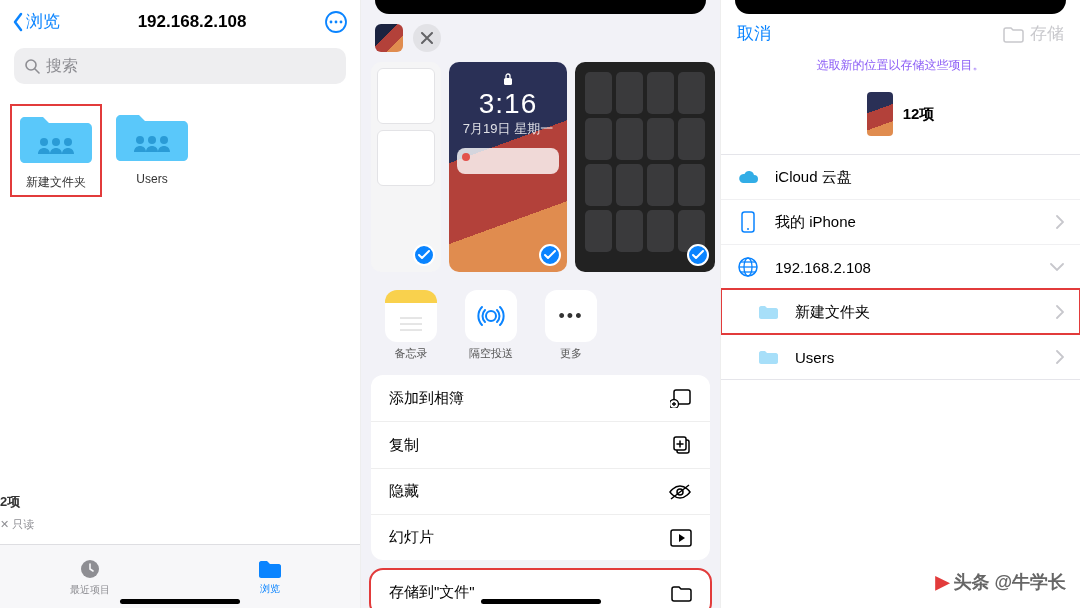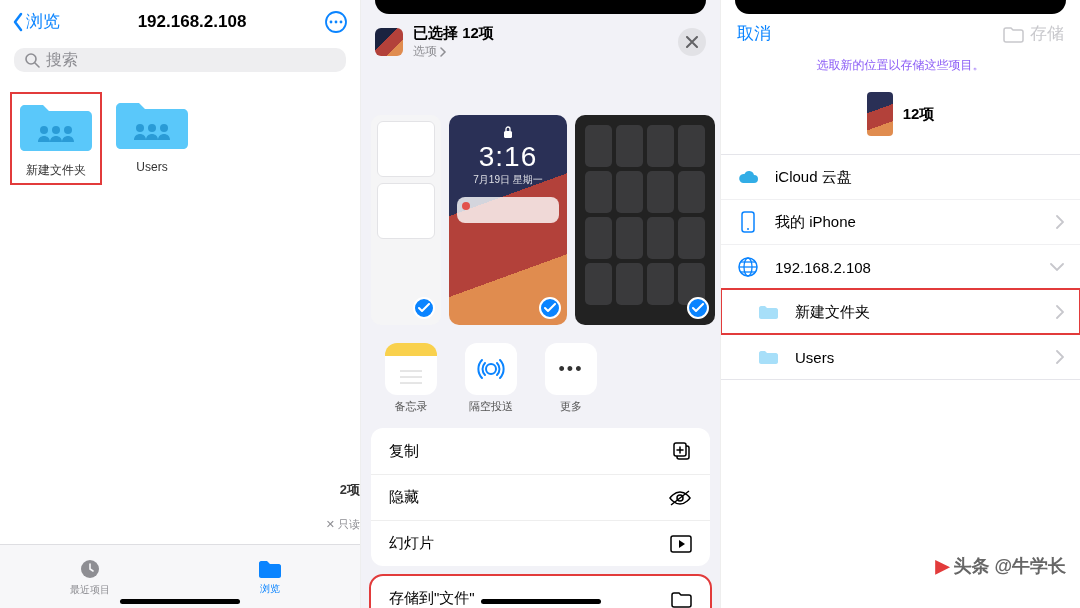--- a/index.html
+++ b/index.html
@@ -23,39 +23,39 @@
 
     
     .p1-nav {
       display: flex; align-items: center; height: 44px;
       padding: 0 12px; border-bottom: 1px solid rgba(0,0,0,0);
     }
     .p1-back { display:flex; align-items:center; color:#0a84ff; font-size:17px; }
     .p1-title { flex:1; text-align:center; font-weight:600; font-size:17px; }
     .p1-menu { color:#0a84ff; }
     .p1-search {
-      margin: 4px 14px 12px; height:24px; border-radius:10px;
+      margin: 4px 14px 12px; height:36px; border-radius:10px;
       background:#eeeef0; display:flex; align-items:center; padding:0 10px;
     }
     .p1-search .si { color:#8e8e93; margin-right:6px; }
     .p1-search .ph { color:#8e8e93; font-size:16px; }
     .p1-folders {
       display:flex; gap:14px; padding:12px 14px;
     }
     .folder {
       text-align:center; font-size:12px; color:#333;
     }
     .folder .fsvg { width:80px; height:58px; display:block; margin:0 auto 6px; }
     .folder.selected-outline { outline:2px solid #e23b3b; outline-offset:2px; padding:2px; }
     .p1-footer {
-      position:absolute; bottom:76px; left:0; right:0; text-align:right;
+      position:absolute; bottom:76px; left:0; right:0; text-align:left;
       font-size:13px;
     }
     .p1-footer .count { font-weight:600; color:#333; }
-    .p1-footer .ro { color:#8e8e93; font-size:11px; margin-top:18px; }
+    .p1-footer .ro { color:#8e8e93; font-size:11px; margin-top:6px; }
     .p1-tabbar {
       position:absolute; bottom:0; left:0; right:0; height:64px;
       background:#f7f7f9; border-top:1px solid #dedee2;
       display:flex;
     }
     .tab { flex:1; display:flex; flex-direction:column; align-items:center; justify-content:center; gap:2px; font-size:10px; color:#8e8e93; }
     .tab.active { color:#0a84ff; }
     .home-ind {
       position:absolute; bottom:4px; left:50%; transform:translateX(-50%);
       width:120px; height:5px; border-radius:3px; background:#000;
@@ -77,35 +77,34 @@
     .close-btn {
       width:28px; height:28px; border-radius:14px; background:#e2e2e6;
       display:flex; align-items:center; justify-content:center; color:#636366;
     }
     .p2-thumbs {
       display:flex; gap:8px; padding:4px 10px 14px; overflow:hidden;
     }
     .thumb {
       position:relative; height:210px; border-radius:10px; overflow:hidden;
       flex-shrink:0;
-      margin-top:45px;
     }
     .thumb .check {
       position:absolute; bottom:6px; right:6px; width:22px; height:22px;
       border-radius:11px; background:#0a84ff; border:2px solid #fff;
       display:flex; align-items:center; justify-content:center;
     }
     .t1 { width:70px; background:#f5f5f6; }
     .t1::before, .t1::after { content:""; display:block; height:54px; margin:6px; border-radius:6px; background:#fff; border:1px solid #e3e3e6; }
     .t2 { width:118px; background:linear-gradient(160deg,#2a3056 40%,#b3413a 40%,#b3413a 72%,#e08c4f 72%); }
     .t2-top {
       color:#fff; text-align:center; padding-top:10px; font-size:11px;
     }
     .t2-time { font-size:28px; font-weight:300; letter-spacing:1px; }
-    .t2-date { font-size:10px; opacity:.85; }
+    .t2-date { font-size:13px; opacity:.85; }
     .notif {
       margin:10px 8px; background:rgba(255,255,255,.8); border-radius:8px; height:26px;
     }
     .notif .dot { width:8px; height:8px; border-radius:4px; background:#e2514b; margin:5px; display:inline-block; }
     .t3 { width:140px; background:#222; }
     .t3-kb {
       display:grid; grid-template-columns:repeat(4,1fr); gap:4px; padding:10px;
     }
     .key { height:42px; background:#3a3a3c; border-radius:5px; }
 
@@ -160,21 +159,21 @@
       font-size:15px;
     }
     .row + .row { border-top:1px solid #f0f0f2; }
     .row .lbl { flex:1; }
     .row .chv { color:#c7c7cc; }
     .row.sub { padding-left:36px; }
     .row.selected { outline:2px solid #e23b3b; outline-offset:-1px; }
     .fic { width:22px; height:22px; display:flex; align-items:center; justify-content:center; }
 
     .watermark {
-      position:absolute; bottom:30px; right:14px; font-size:18px; color:#666; font-weight:600;
+      position:absolute; bottom:14px; right:14px; font-size:18px; color:#666; font-weight:600;
     }
     .watermark .red { color:#e23b3b; margin-right:4px; }
 
     svg { display:block; }
   </style>
 </head>
 <body>
 
 <div class="phone">
   <div class="p1-nav">
@@ -253,29 +252,20 @@
     </div>
   </div>
   <div class="home-ind"></div>
 </div>
 
 <div class="phone p2">
   <div class="p2-top"></div>
 
   <div class="p2-header">
     <div class="thumb-mini"></div>
-    <div class="meta">
-      <div class="ttl">已选择 12项</div>
-      <div class="opt">
-        <span>选项</span>
-        <svg width="8" height="10">
-            <path d="M2 1l4 4-4 4" stroke="#8e8e93" stroke-width="1.5" fill="none" stroke-linecap="round"></path>
-          </svg>
-      </div>
-    </div>
     <div class="close-btn">
       <svg width="12" height="12">
           <path d="M1 1l10 10M11 1L1 11" stroke="#636366" stroke-width="2" stroke-linecap="round"></path>
         </svg>
     </div>
   </div>
 
   <div class="p2-thumbs">
     <div class="thumb t1">
       <div class="check">
@@ -351,20 +341,28 @@
       <span>隔空投送</span>
     </div>
     <div class="app">
       <div class="ic more">•••</div>
       <span>更多</span>
     </div>
   </div>
 
   <div class="p2-actions">
     <div class="act">
+      <span>添加到相簿</span>
+      <svg width="22" height="20">
+          <rect x="4" y="2" width="16" height="14" rx="2" fill="none" stroke="#000" stroke-width="1.5"></rect>
+          <circle cx="4" cy="16" r="4.5" fill="#fff" stroke="#000" stroke-width="1.3"></circle>
+          <path d="M4 14v4M2 16h4" stroke="#000" stroke-width="1.3"></path>
+        </svg>
+    </div>
+    <div class="act">
       <span>复制</span>
       <svg width="20" height="20">
           <rect x="5" y="5" width="12" height="13" rx="2" fill="none" stroke="#000" stroke-width="1.5"></rect>
           <rect x="2" y="2" width="12" height="13" rx="2" fill="#fff" stroke="#000" stroke-width="1.5"></rect>
           <path d="M8 6v6M5 9h6" stroke="#000" stroke-width="1.5" stroke-linecap="round"></path>
         </svg>
     </div>
     <div class="act">
       <span>隐藏</span>
       <svg width="24" height="18">

